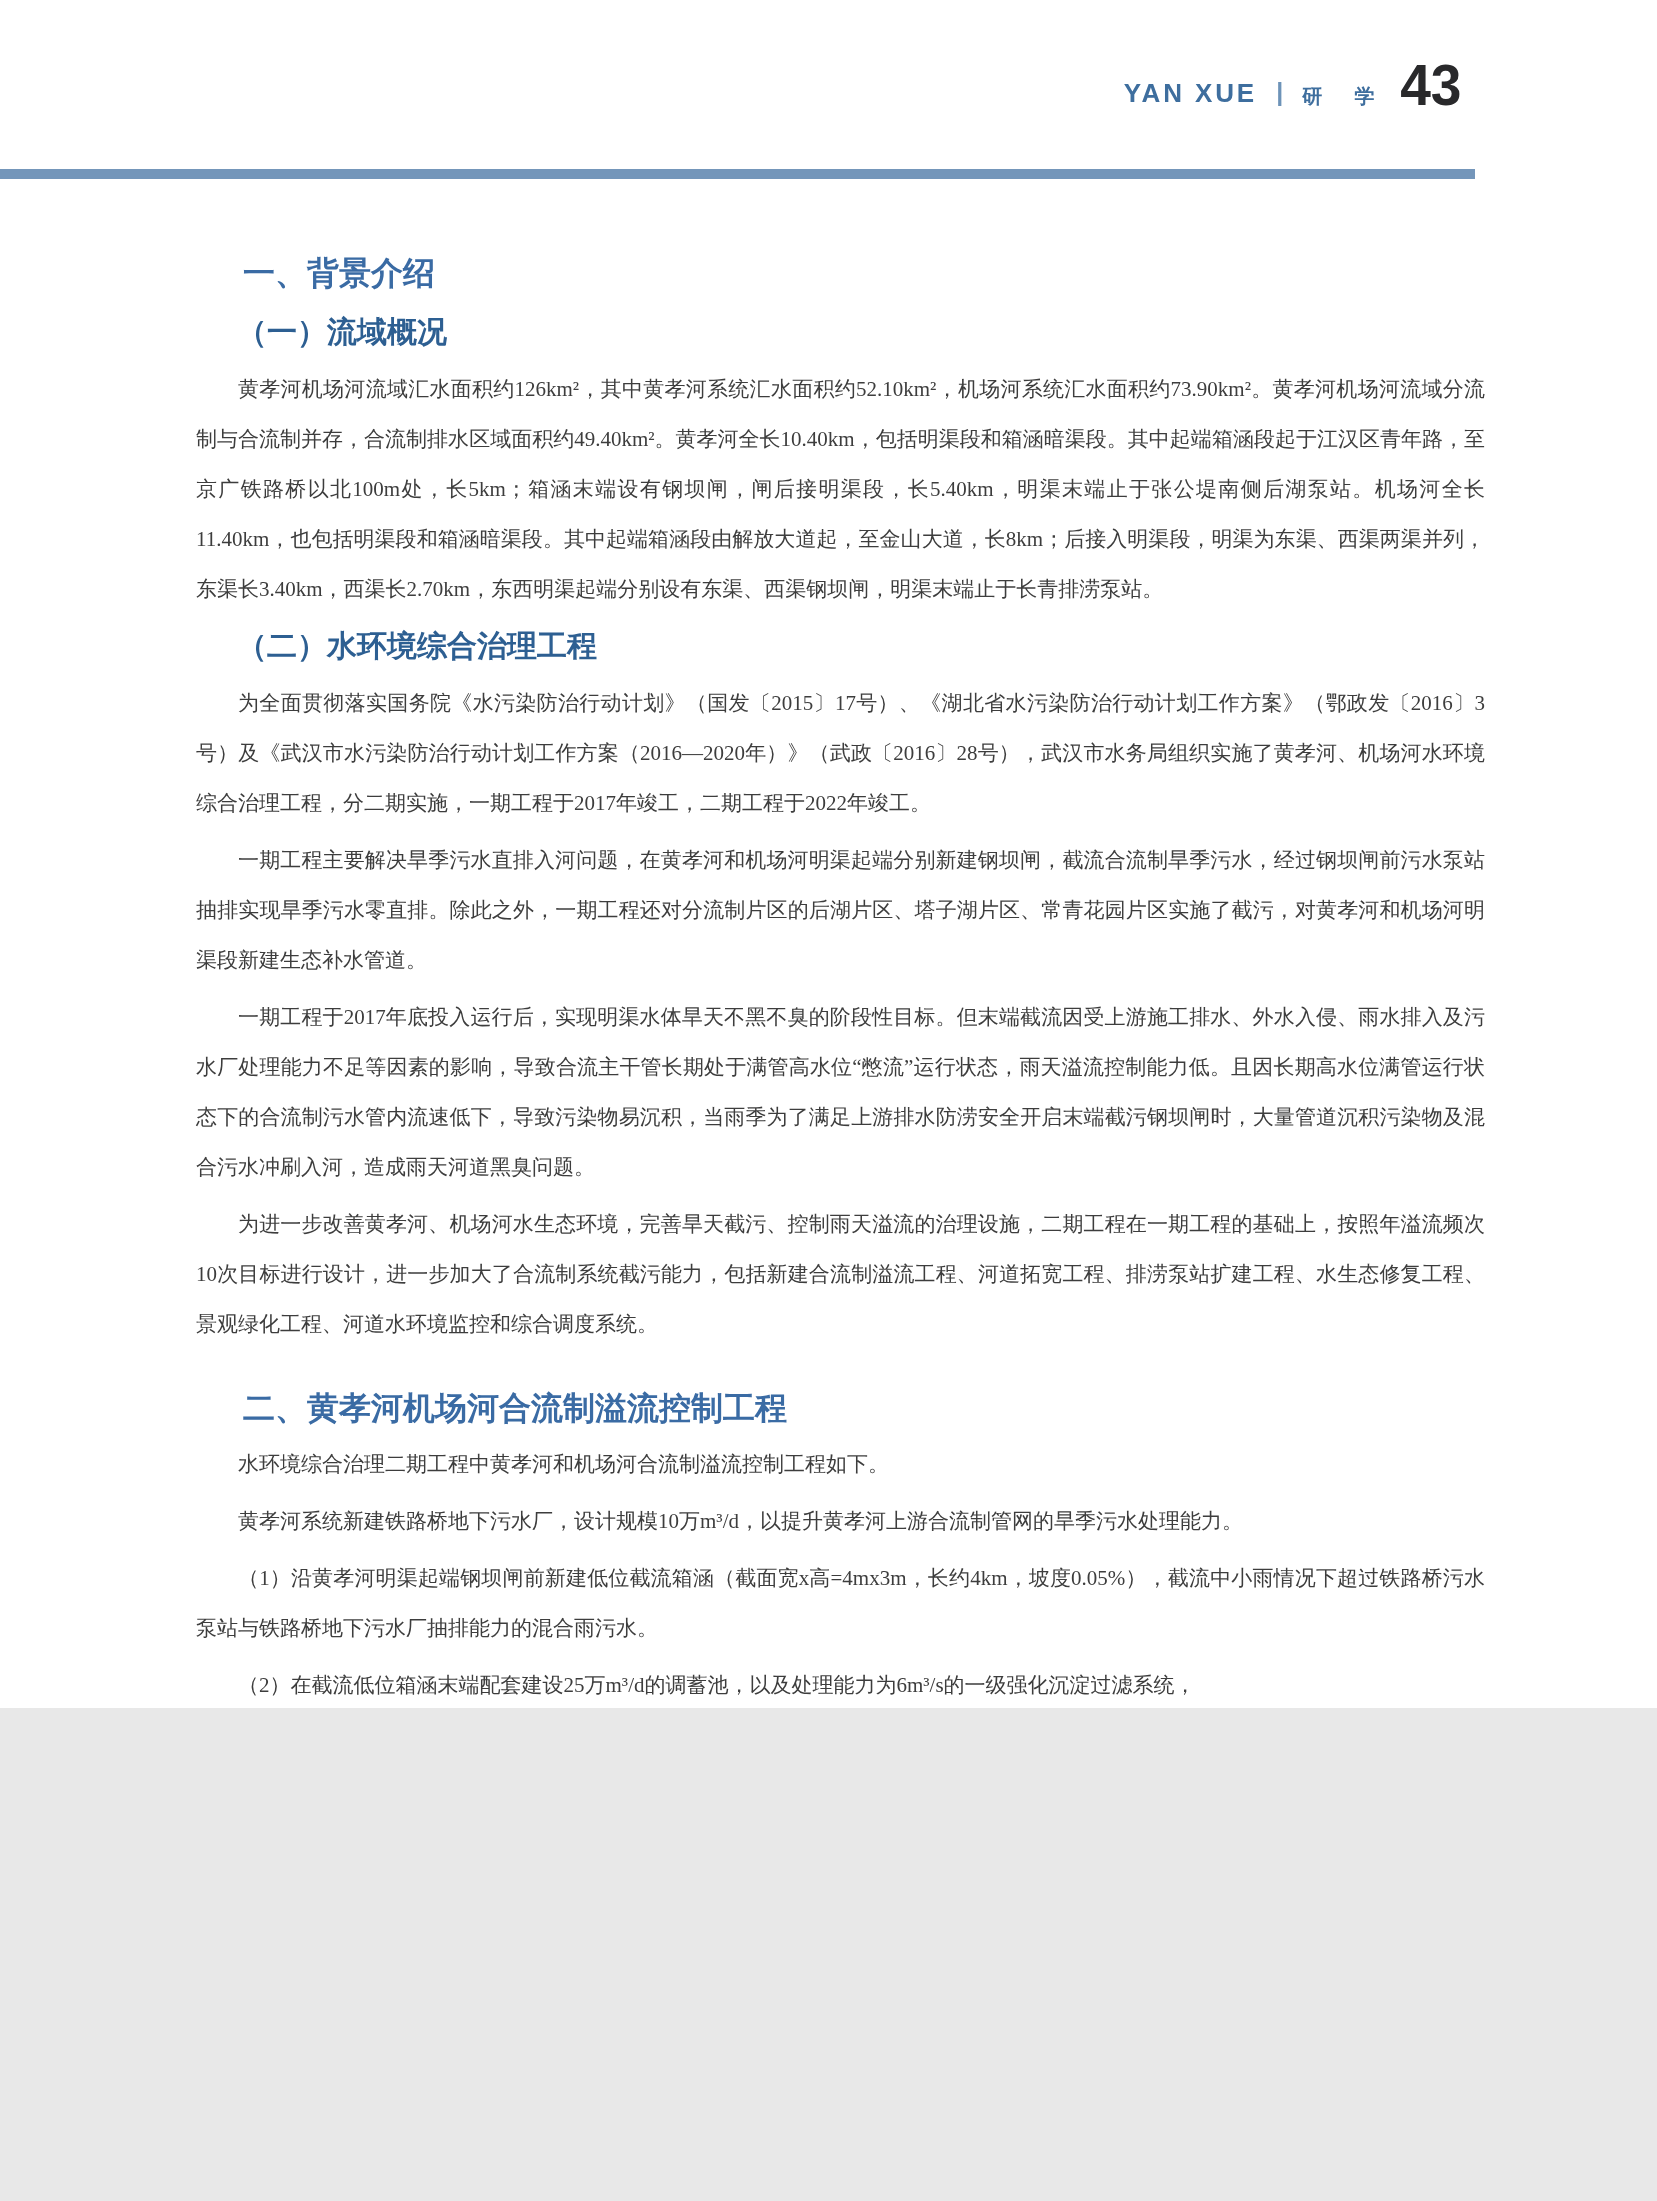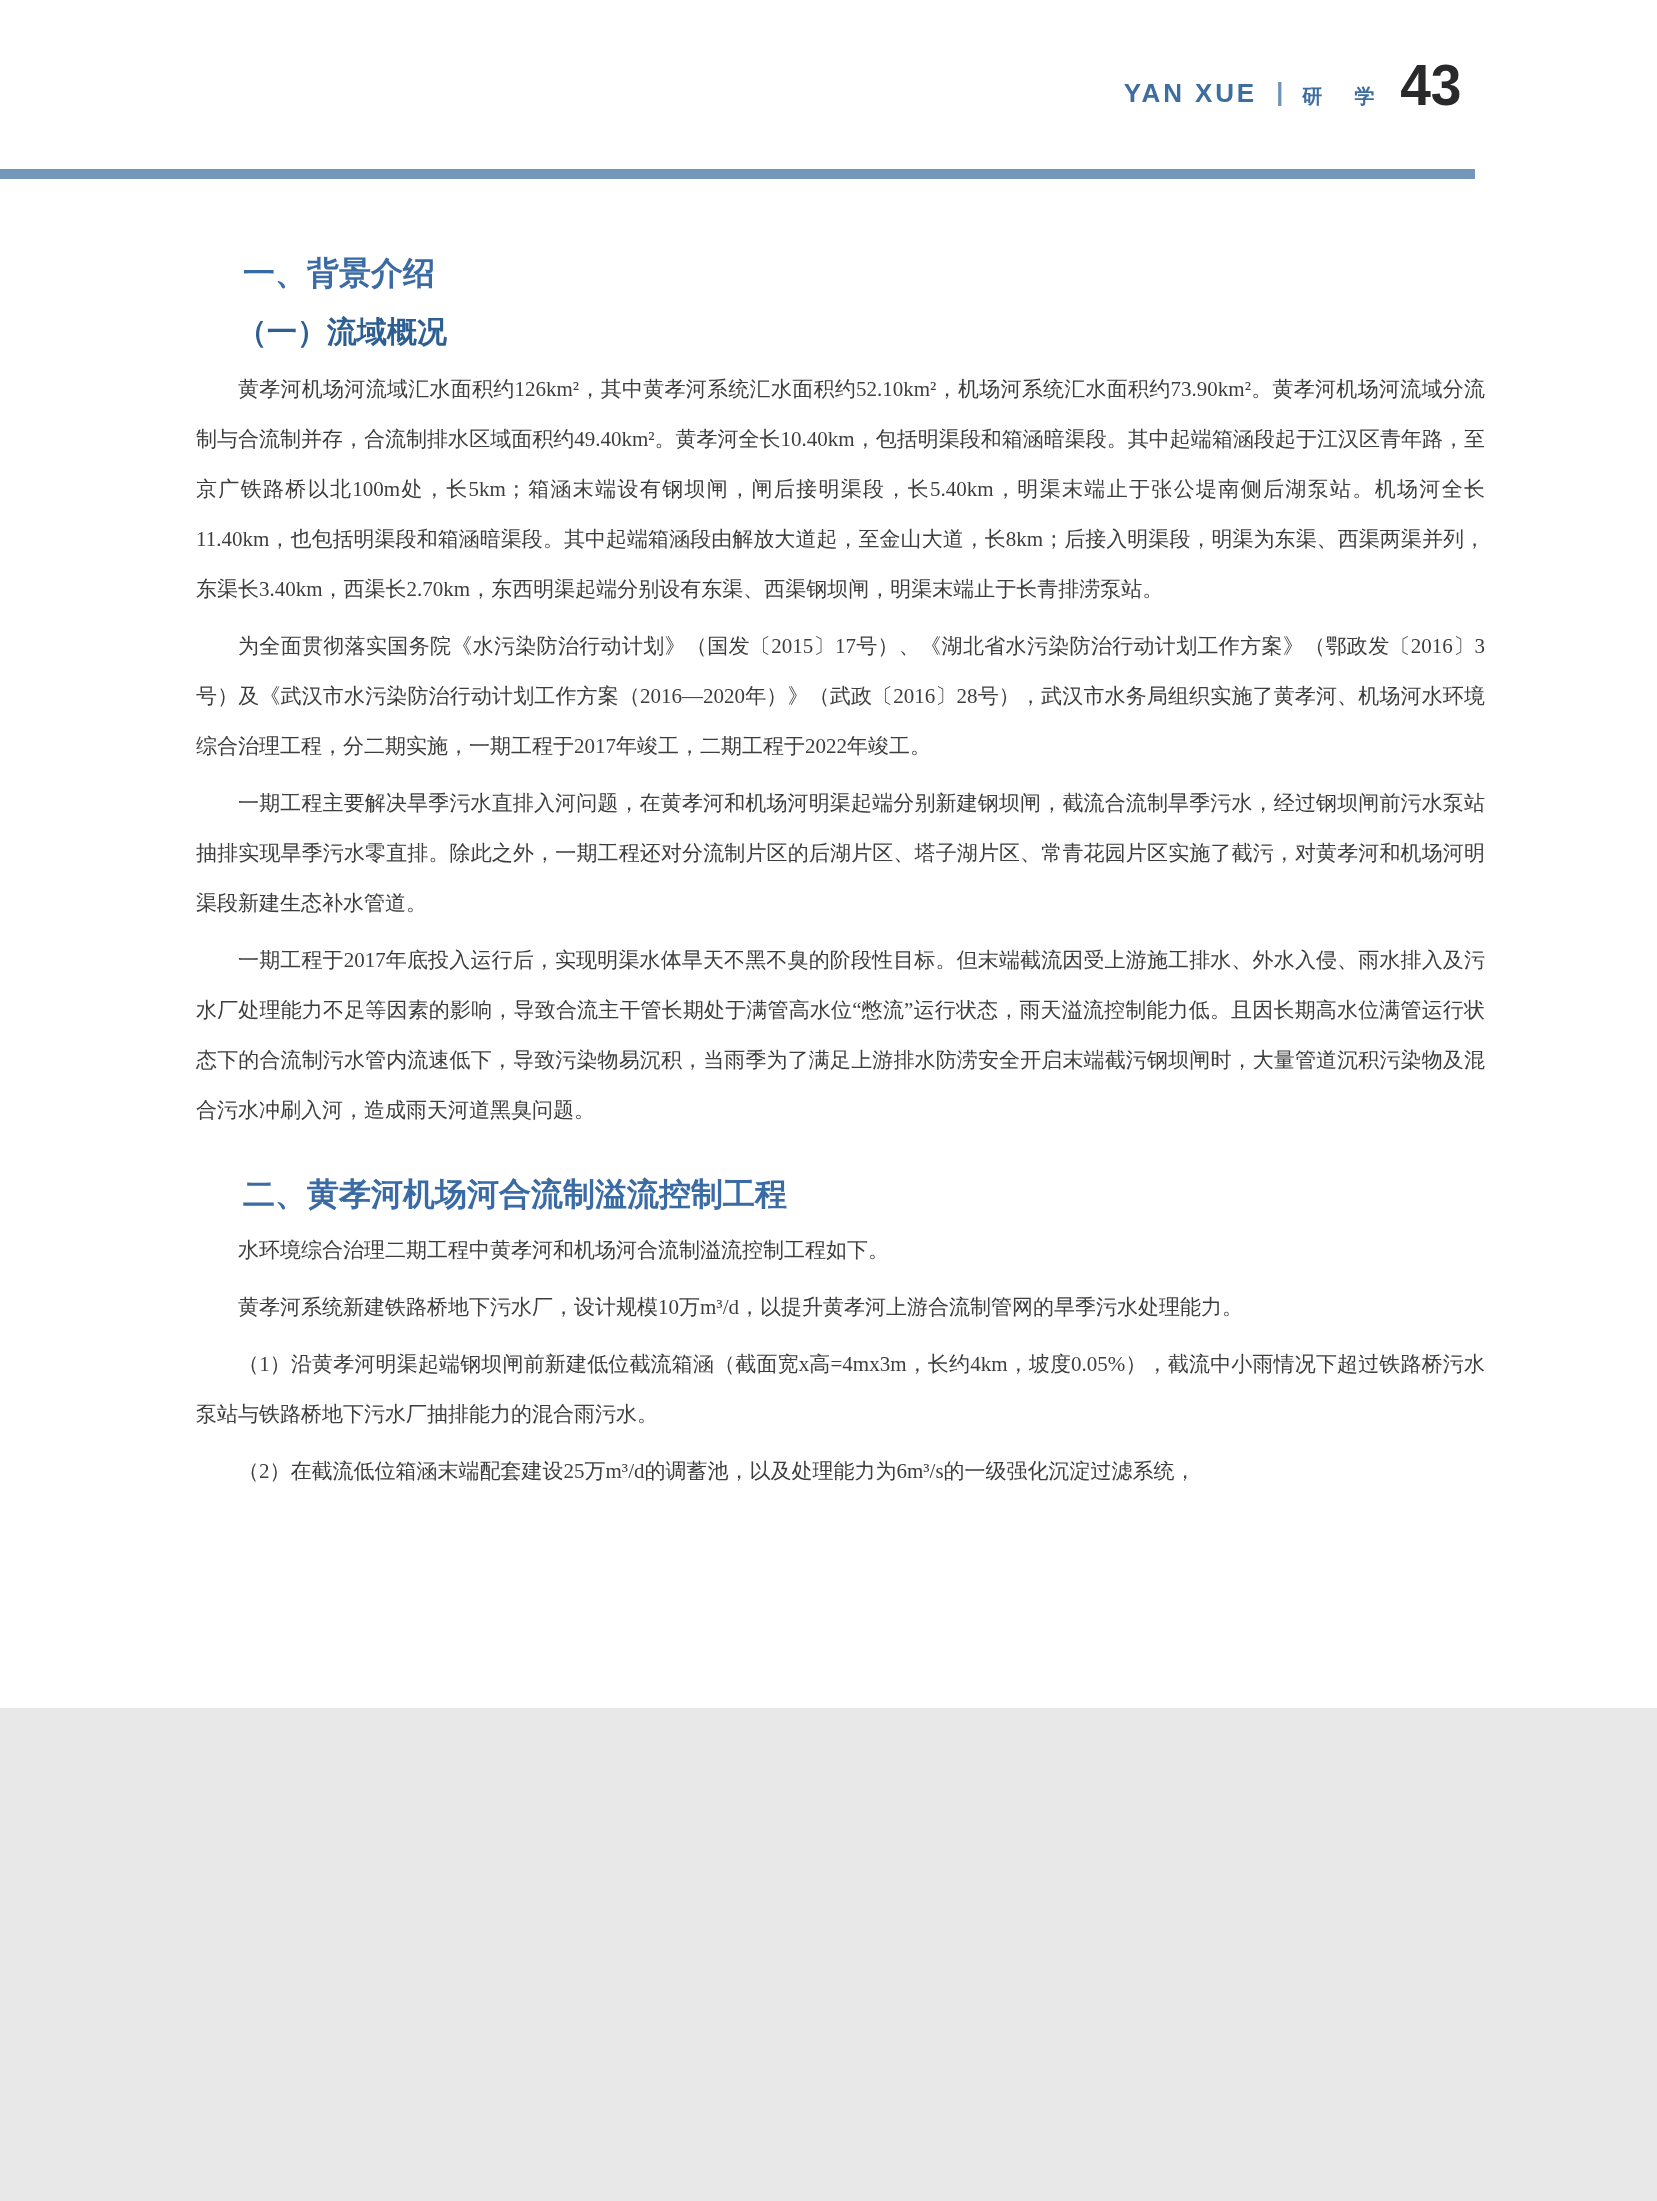--- a/index.html
+++ b/index.html
@@ -110,23 +110,25 @@
     <span class="header-divider">|</span>
     <span class="journal-cn">研 学</span>
     <span class="page-number">43</span>
   </div>
   <div class="header-rule"></div>
 
   <div class="article">
     <div class="h1">一、背景介绍</div>
     <div class="h2">（一）流域概况</div>
     <p class="para">黄孝河机场河流域汇水面积约126km²，其中黄孝河系统汇水面积约52.10km²，机场河系统汇水面积约73.90km²。黄孝河机场河流域分流制与合流制并存，合流制排水区域面积约49.40km²。黄孝河全长10.40km，包括明渠段和箱涵暗渠段。其中起端箱涵段起于江汉区青年路，至京广铁路桥以北100m处，长5km；箱涵末端设有钢坝闸，闸后接明渠段，长5.40km，明渠末端止于张公堤南侧后湖泵站。机场河全长11.40km，也包括明渠段和箱涵暗渠段。其中起端箱涵段由解放大道起，至金山大道，长8km；后接入明渠段，明渠为东渠、西渠两渠并列，东渠长3.40km，西渠长2.70km，东西明渠起端分别设有东渠、西渠钢坝闸，明渠末端止于长青排涝泵站。</p>
+    <div class="h2">（二）水环境综合治理工程</div>
     <p class="para">为全面贯彻落实国务院《水污染防治行动计划》（国发〔2015〕17号）、《湖北省水污染防治行动计划工作方案》（鄂政发〔2016〕3号）及《武汉市水污染防治行动计划工作方案（2016—2020年）》（武政〔2016〕28号），武汉市水务局组织实施了黄孝河、机场河水环境综合治理工程，分二期实施，一期工程于2017年竣工，二期工程于2022年竣工。</p>
     <p class="para">一期工程主要解决旱季污水直排入河问题，在黄孝河和机场河明渠起端分别新建钢坝闸，截流合流制旱季污水，经过钢坝闸前污水泵站抽排实现旱季污水零直排。除此之外，一期工程还对分流制片区的后湖片区、塔子湖片区、常青花园片区实施了截污，对黄孝河和机场河明渠段新建生态补水管道。</p>
     <p class="para">一期工程于2017年底投入运行后，实现明渠水体旱天不黑不臭的阶段性目标。但末端截流因受上游施工排水、外水入侵、雨水排入及污水厂处理能力不足等因素的影响，导致合流主干管长期处于满管高水位“憋流”运行状态，雨天溢流控制能力低。且因长期高水位满管运行状态下的合流制污水管内流速低下，导致污染物易沉积，当雨季为了满足上游排水防涝安全开启末端截污钢坝闸时，大量管道沉积污染物及混合污水冲刷入河，造成雨天河道黑臭问题。</p>
+    <p class="para">为进一步改善黄孝河、机场河水生态环境，完善旱天截污、控制雨天溢流的治理设施，二期工程在一期工程的基础上，按照年溢流频次10次目标进行设计，进一步加大了合流制系统截污能力，包括新建合流制溢流工程、河道拓宽工程、排涝泵站扩建工程、水生态修复工程、景观绿化工程、河道水环境监控和综合调度系统。</p>
 
     <div class="h1 spaced">二、黄孝河机场河合流制溢流控制工程</div>
     <p class="para">水环境综合治理二期工程中黄孝河和机场河合流制溢流控制工程如下。</p>
     <p class="para">黄孝河系统新建铁路桥地下污水厂，设计规模10万m³/d，以提升黄孝河上游合流制管网的旱季污水处理能力。</p>
     <p class="para">（1）沿黄孝河明渠起端钢坝闸前新建低位截流箱涵（截面宽x高=4mx3m，长约4km，坡度0.05%），截流中小雨情况下超过铁路桥污水泵站与铁路桥地下污水厂抽排能力的混合雨污水。</p>
     <p class="para">（2）在截流低位箱涵末端配套建设25万m³/d的调蓄池，以及处理能力为6m³/s的一级强化沉淀过滤系统，</p>
   </div>
 
   <div class="footer-logo">
     <span class="logo-star">

